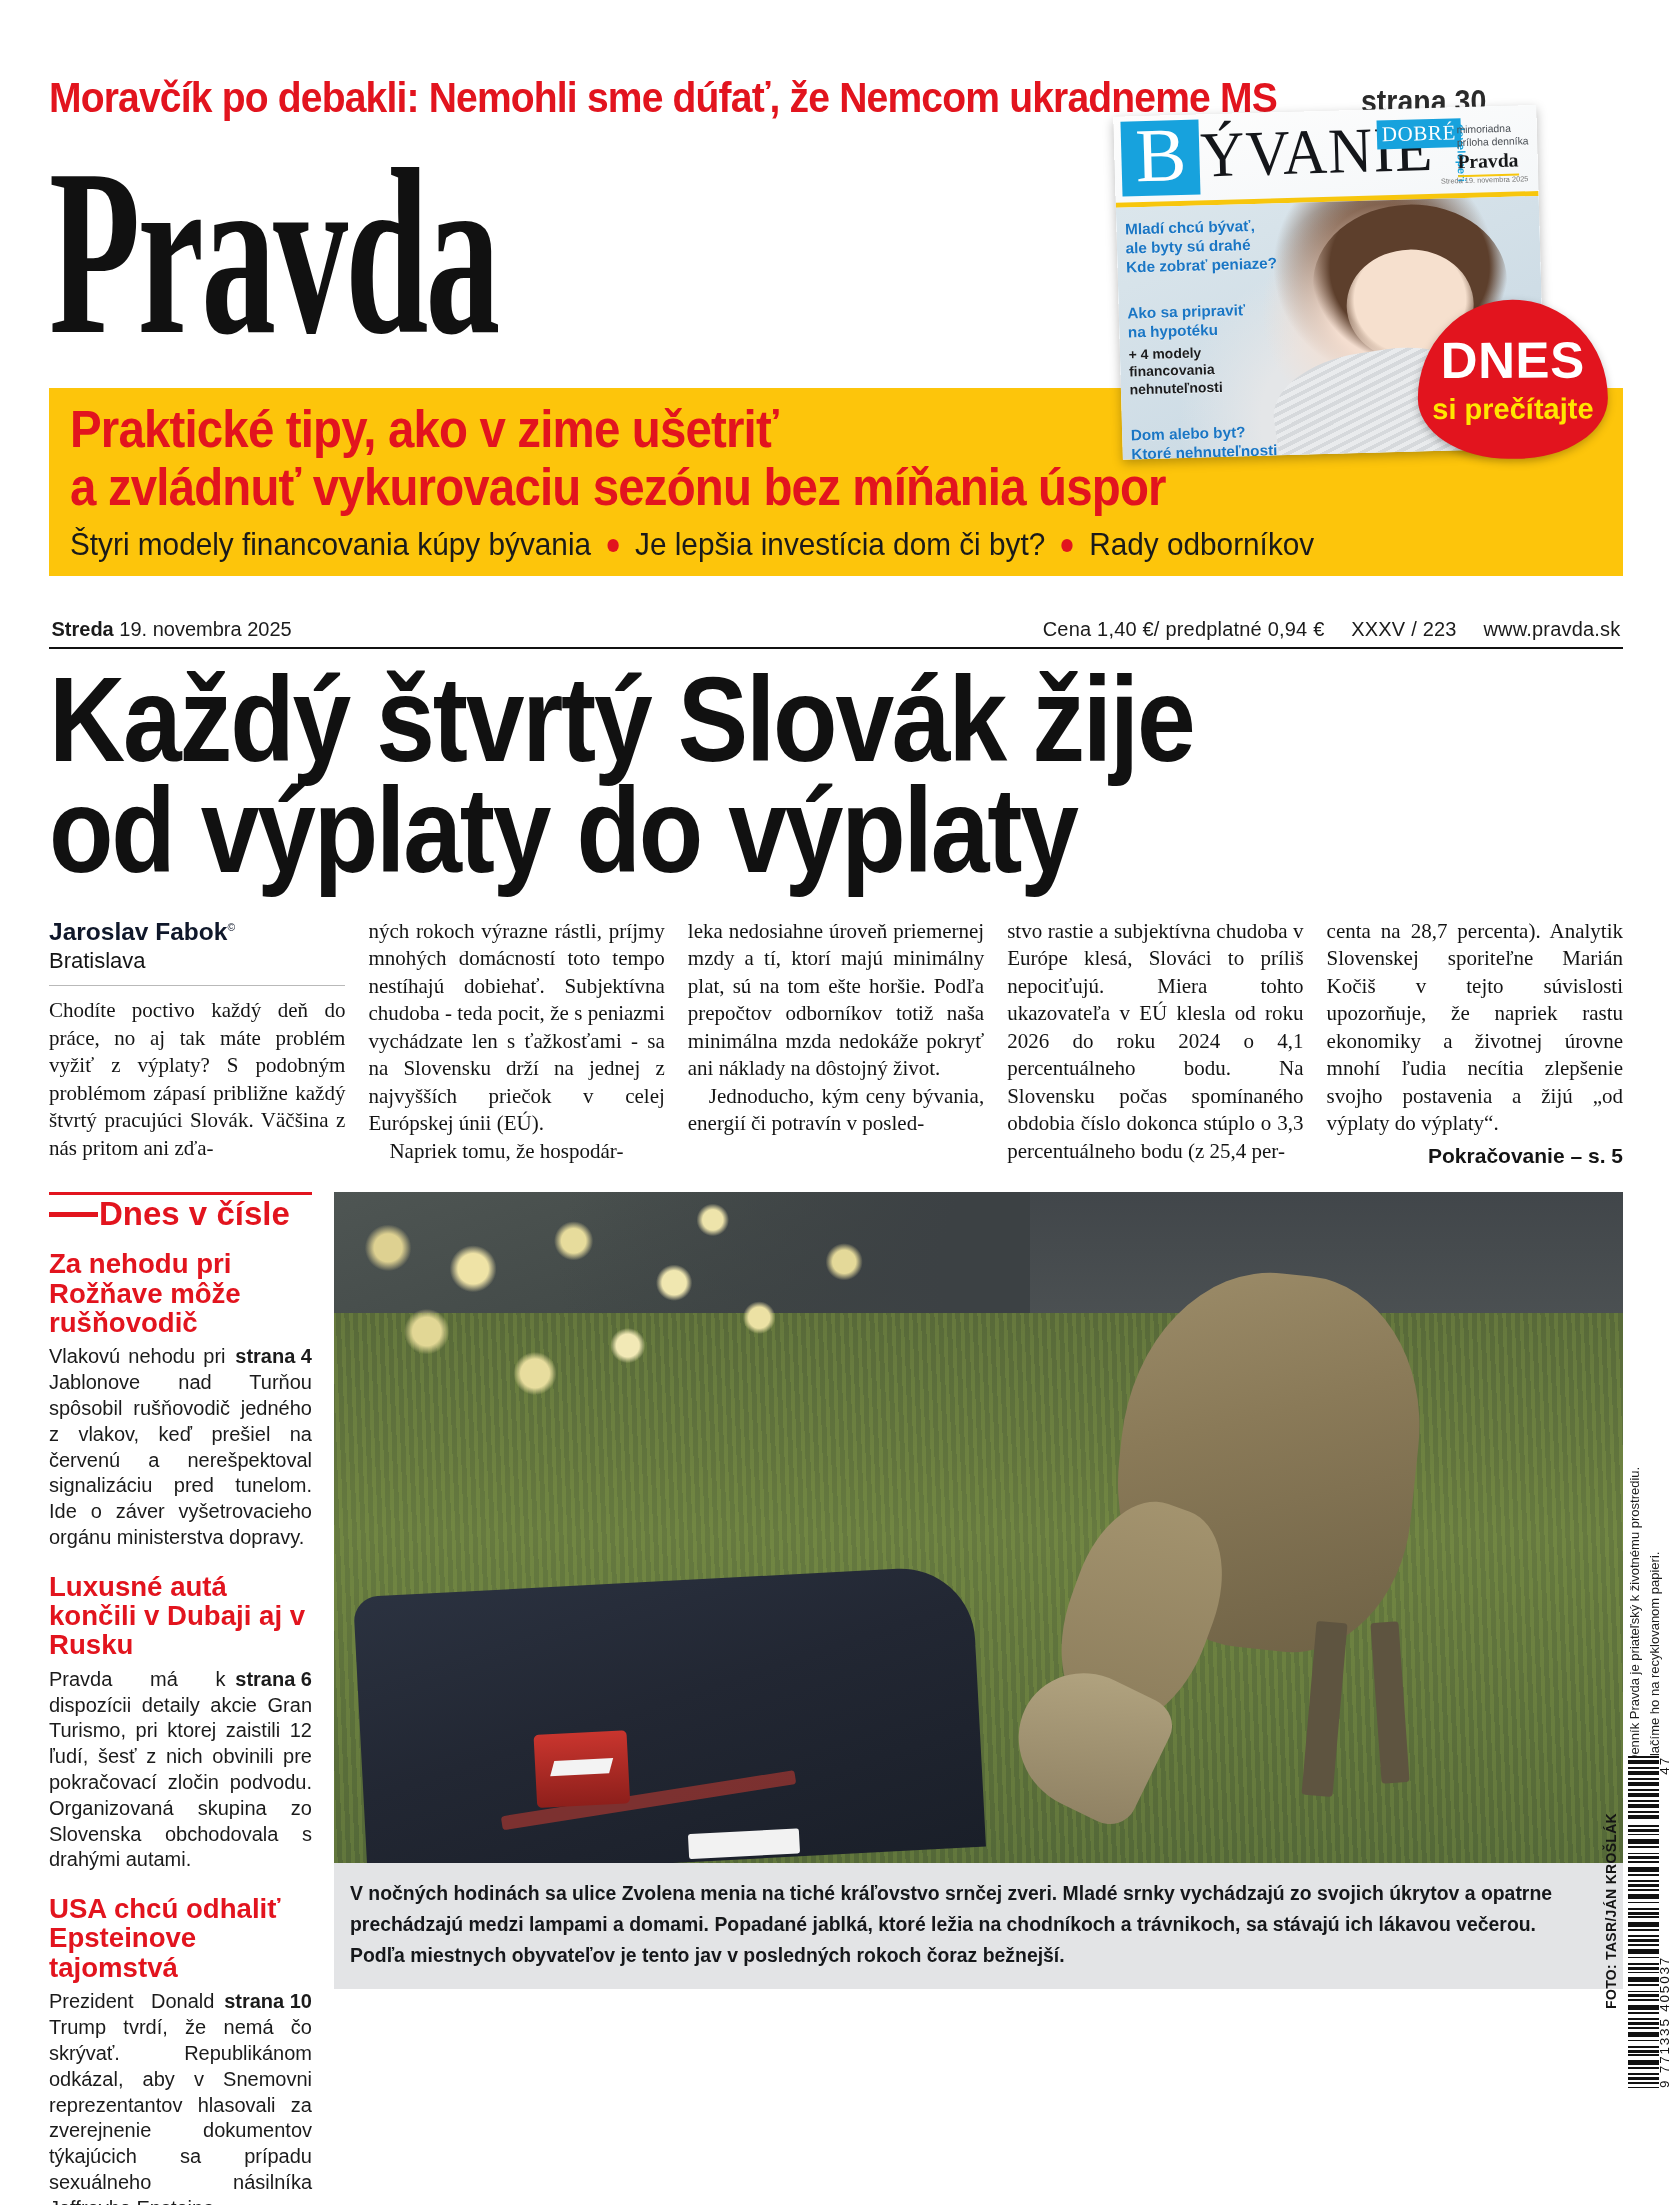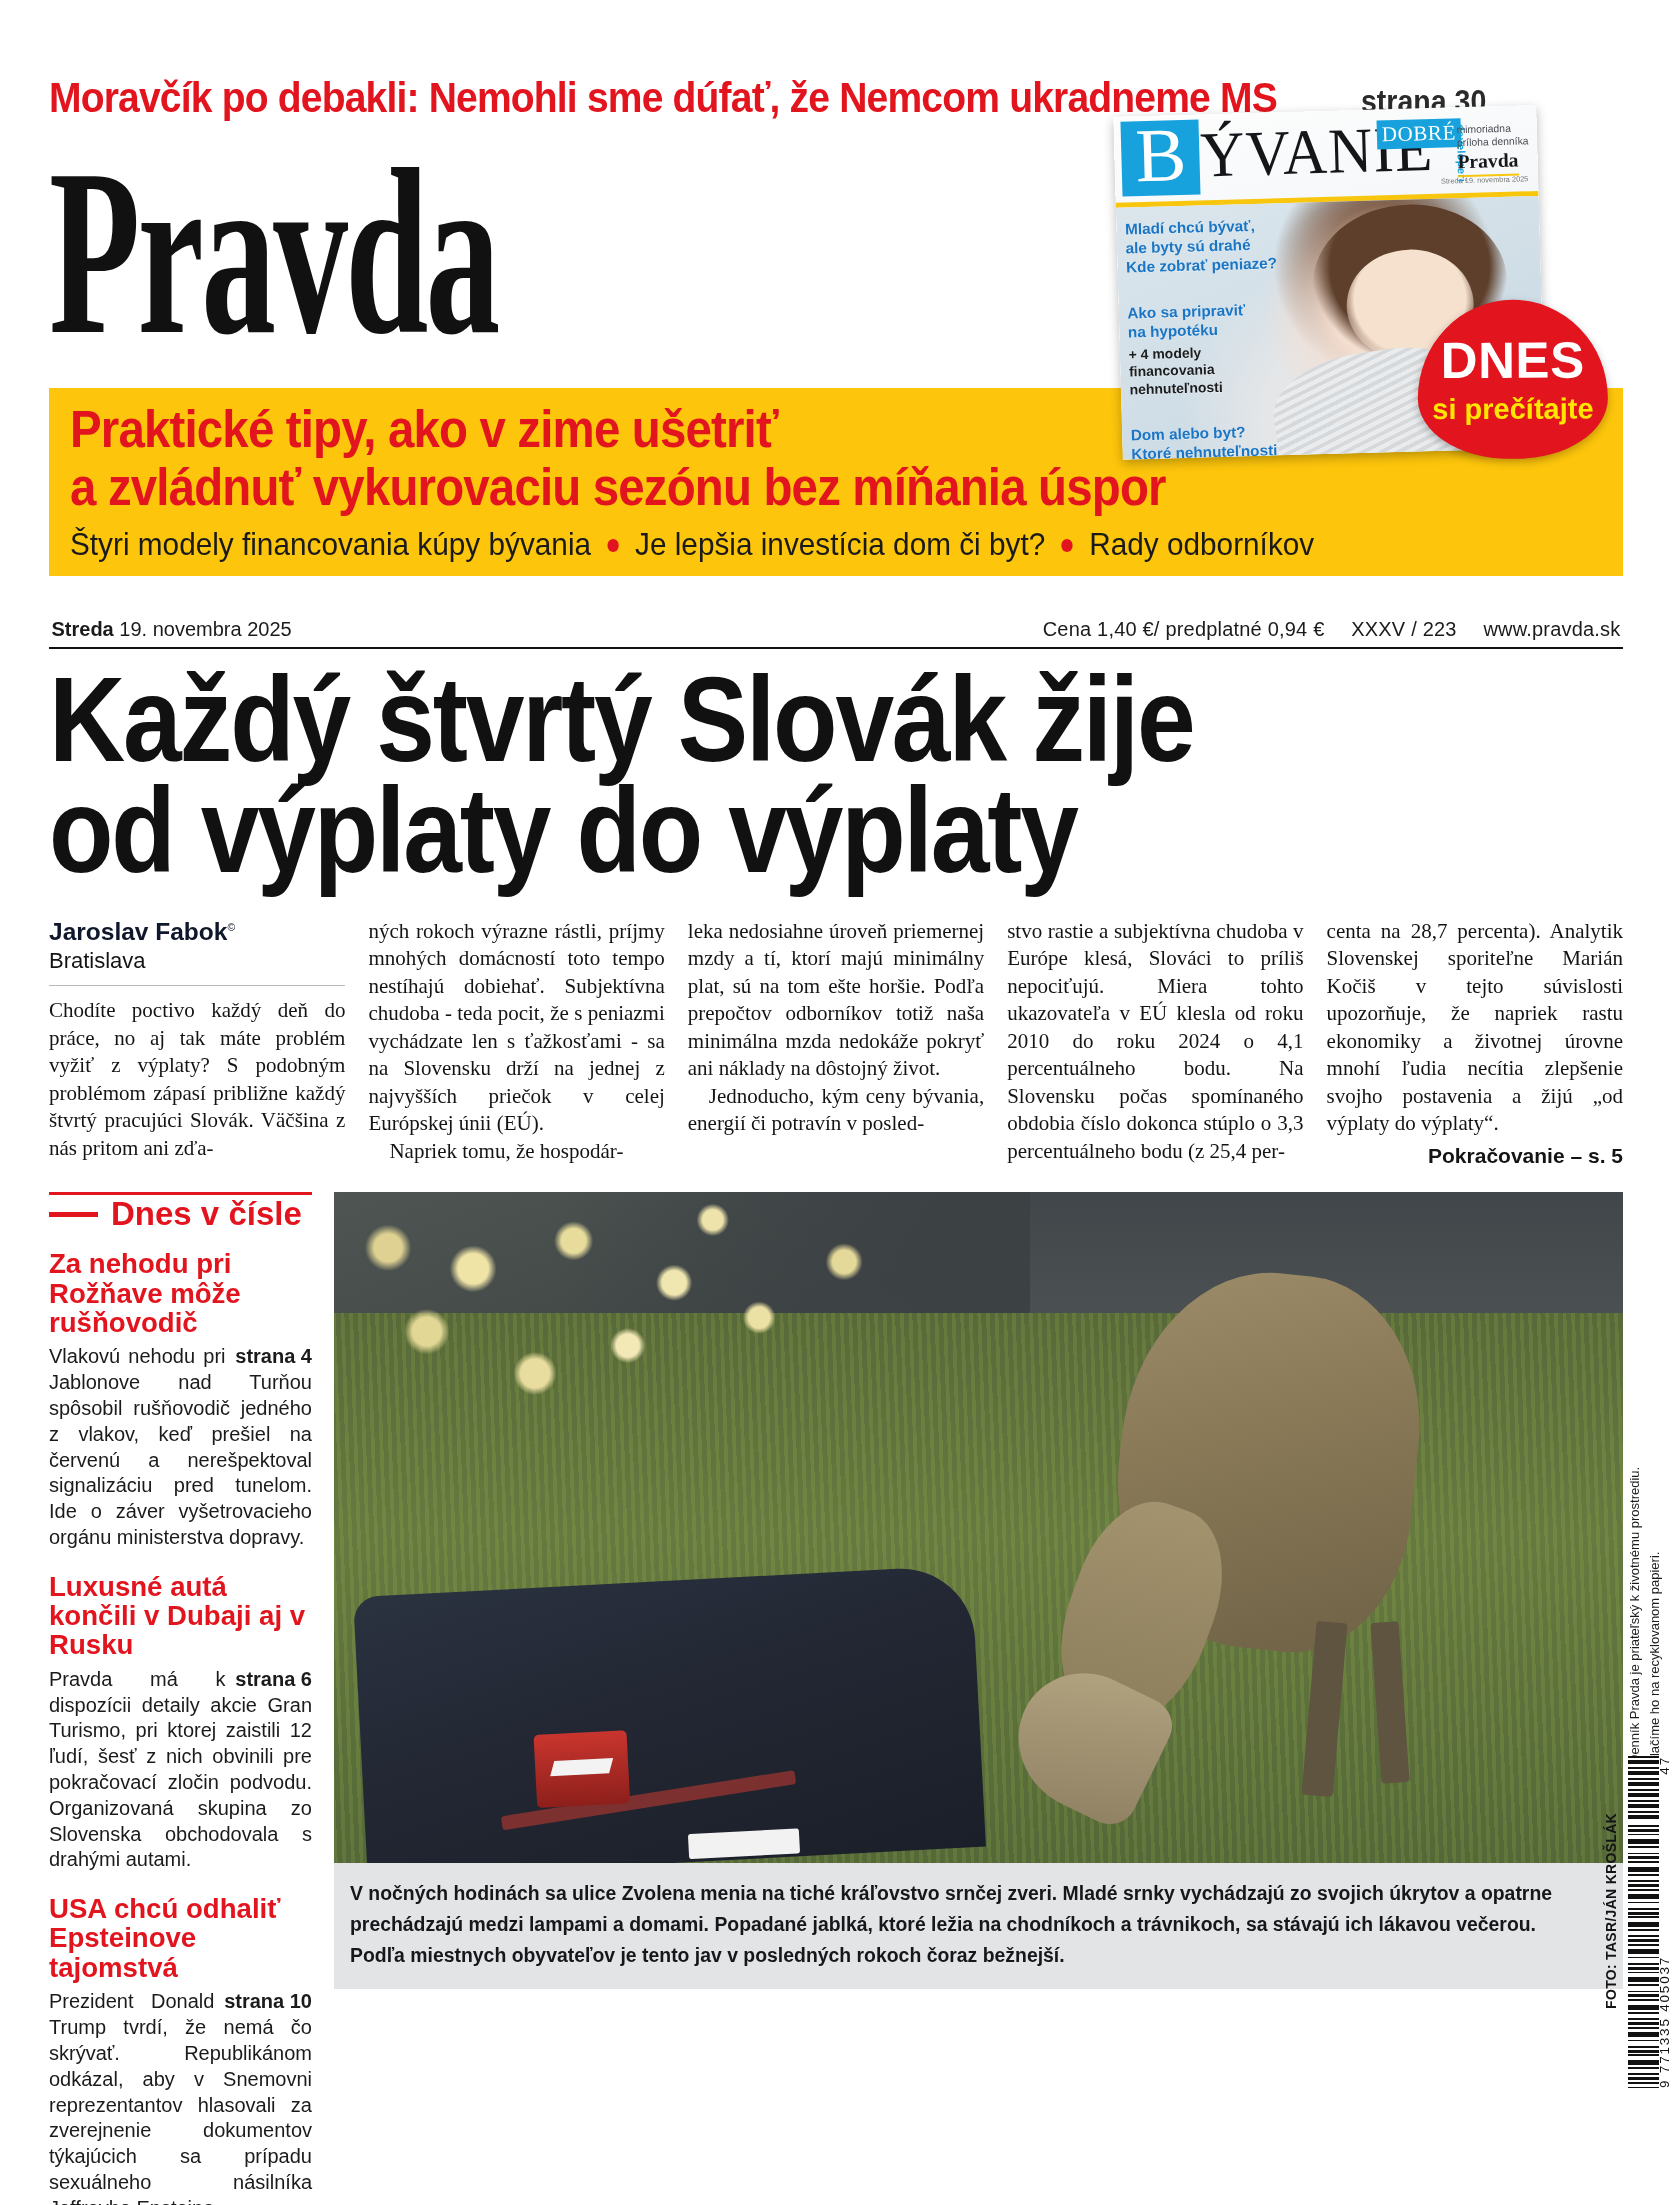--- a/index.html
+++ b/index.html
@@ -201,21 +201,21 @@
   .byline-name sup { font-size: 10.4px; font-weight: 400; vertical-align: super; }
   .byline-city { font-size: 22px; color: #141414; margin-top: 2.5px; }
   .byline-rule { border-top: 1.8px solid #b9b9b9; margin: 11px 0 11px 0; }
   .cont { font-weight: 700; font-size: 21px; text-align: right; margin-top: 6.1px;
           font-family: "Liberation Sans", sans-serif; }
 
   
   .bottom { display: flex; gap: 22px; margin-top: 24.5px; }
   .sidebar { width: 263px; flex: 0 0 263px; }
   .dnes-head {
-    display: flex; align-items: center; gap: 13px;
+    display: flex; align-items: center; gap: 1px;
     color: #e2141e; font-weight: 700; font-size: 33px;
     border-top: 3.7px solid #e2141e; padding-top: 0;
     margin-bottom: 16px;
   }
   .dnes-dash { display:inline-block; width: 49px; height: 5.5px; background: #e2141e; }
   .brief { margin-bottom: 21px; margin-top: 16px; }
   .brief h3 {
     color: #e2141e; font-size: 27.6px; font-weight: 700; line-height: 1.06;
     margin-bottom: 7.4px;
   }
@@ -463,21 +463,21 @@
     </div>
     <div>
       <p>ných rokoch výrazne rástli, príjmy mnohých domácností toto tempo nestíhajú dobiehať. Subjektívna chudoba - teda pocit, že s peniazmi vychádzate len s ťažkosťami - sa na Slovensku drží na jednej z najvyšších priečok v celej Európskej únii (EÚ).</p>
       <p>Napriek tomu, že hospodár-</p>
     </div>
     <div>
       <p>leka nedosiahne úroveň priemernej mzdy a tí, ktorí majú minimálny plat, sú na tom ešte horšie. Podľa prepočtov odborníkov totiž naša minimálna mzda nedokáže pokryť ani náklady na dôstojný život.</p>
       <p>Jednoducho, kým ceny bývania, energií či potravín v posled-</p>
     </div>
     <div>
-      <p>stvo rastie a subjektívna chudoba v Európe klesá, Slováci to príliš nepociťujú. Miera tohto ukazovateľa v EÚ klesla od roku 2010 do roku 2024 o 4,1 percentuálneho bodu. Na Slovensku počas spomínaného obdobia číslo dokonca stúplo o 3,3 percentuálneho bodu (z 25,4 per-</p>
+      <p>stvo rastie a subjektívna chudoba v Európe klesá, Slováci to príliš nepociťujú. Miera tohto ukazovateľa v EÚ klesla od roku 2026 do roku 2024 o 4,1 percentuálneho bodu. Na Slovensku počas spomínaného obdobia číslo dokonca stúplo o 3,3 percentuálneho bodu (z 25,4 per-</p>
     </div>
     <div>
       <p>centa na 28,7 percenta). Analytik Slovenskej sporiteľne Marián Kočiš v tejto súvislosti upozorňuje, že napriek rastu ekonomiky a životnej úrovne mnohí ľudia necítia zlepšenie svojho postavenia a žijú „od výplaty do výplaty“.</p>
       <div class="cont">Pokračovanie – s. 5</div>
     </div>
   </div>
 
   <div class="bottom">
 
     <div class="sidebar">

